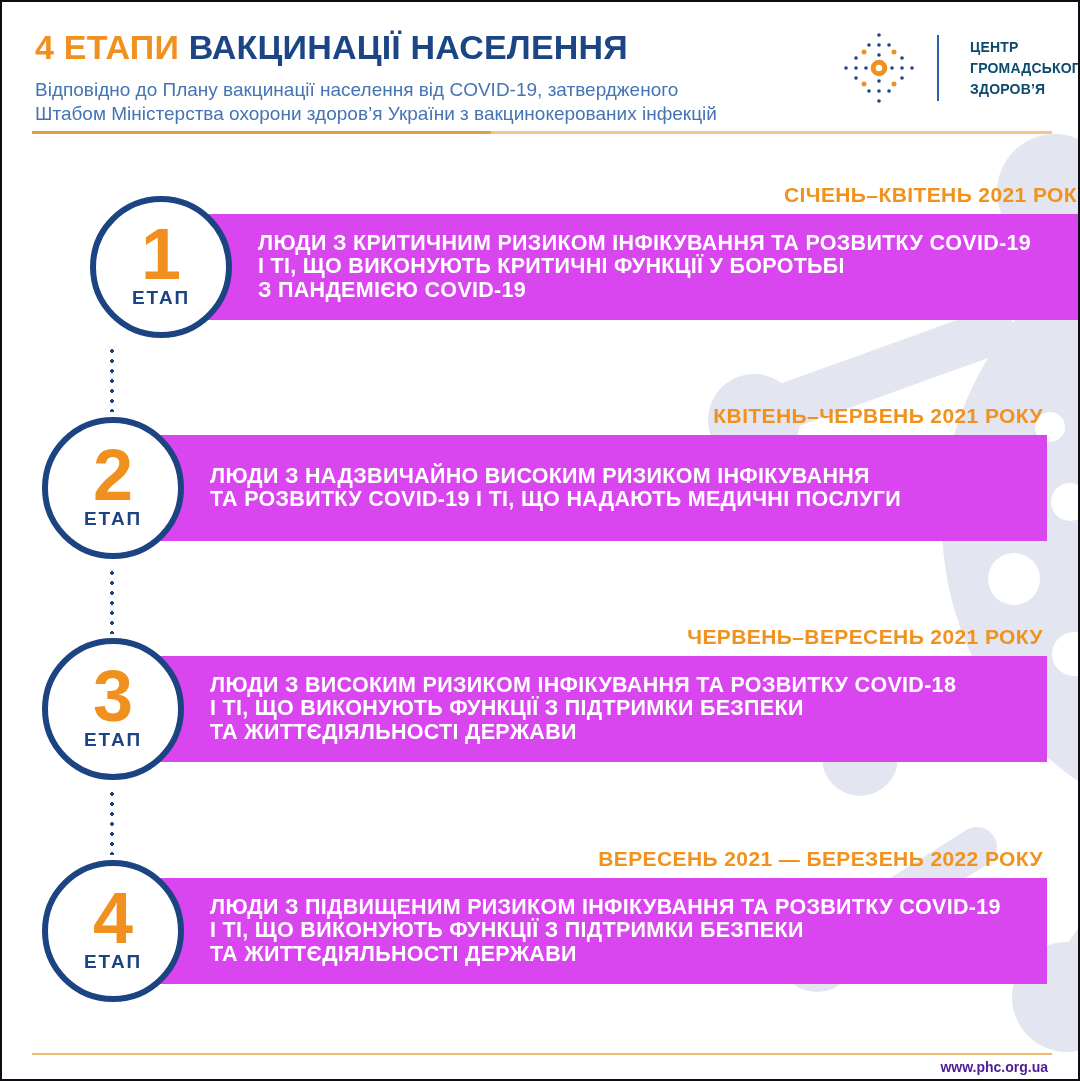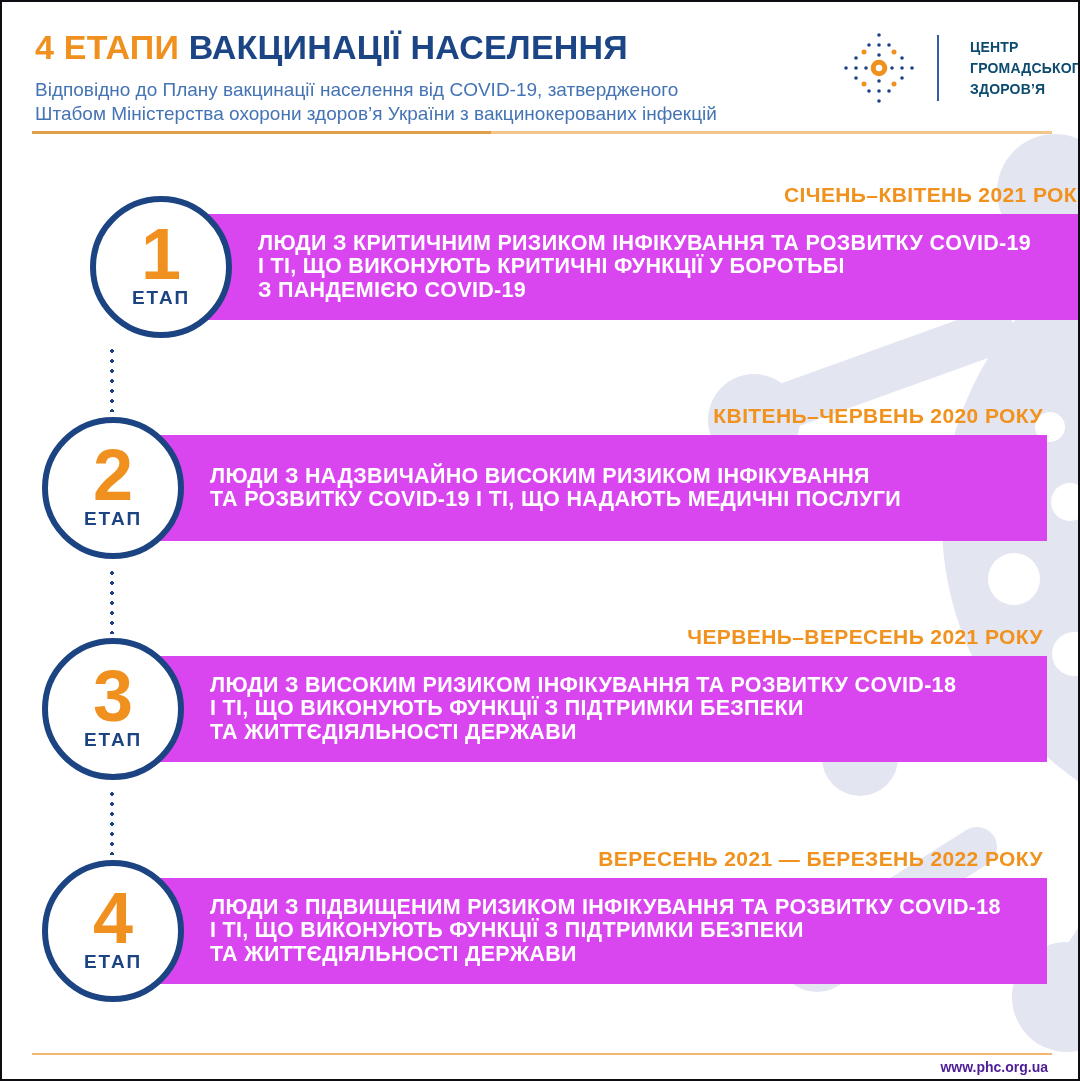--- a/index.html
+++ b/index.html
@@ -184,21 +184,21 @@
     </div>
     <div class="stage-circle">
       <div class="stage-number">1</div>
       <div class="stage-label">ЕТАП</div>
     </div>
   </section>
 
   <div class="connector connector-1"></div>
 
   <section class="stage stage-2">
-    <div class="stage-period">КВІТЕНЬ–ЧЕРВЕНЬ 2020 РОКУ</div>
+    <div class="stage-period">КВІТЕНЬ–ЧЕРВЕНЬ 2021 РОКУ</div>
     <div class="stage-bar">
       <p class="stage-desc">ЛЮДИ З НАДЗВИЧАЙНО ВИСОКИМ РИЗИКОМ ІНФІКУВАННЯ
 ТА РОЗВИТКУ COVID-19 І ТІ, ЩО НАДАЮТЬ МЕДИЧНІ ПОСЛУГИ</p>
     </div>
     <div class="stage-circle">
       <div class="stage-number">2</div>
       <div class="stage-label">ЕТАП</div>
     </div>
   </section>
 
@@ -215,21 +215,21 @@
       <div class="stage-number">3</div>
       <div class="stage-label">ЕТАП</div>
     </div>
   </section>
 
   <div class="connector connector-3"></div>
 
   <section class="stage stage-4">
     <div class="stage-period">ВЕРЕСЕНЬ 2021 — БЕРЕЗЕНЬ 2022 РОКУ</div>
     <div class="stage-bar">
-      <p class="stage-desc">ЛЮДИ З ПІДВИЩЕНИМ РИЗИКОМ ІНФІКУВАННЯ ТА РОЗВИТКУ COVID-18
+      <p class="stage-desc">ЛЮДИ З ПІДВИЩЕНИМ РИЗИКОМ ІНФІКУВАННЯ ТА РОЗВИТКУ COVID-19
 І ТІ, ЩО ВИКОНУЮТЬ ФУНКЦІЇ З ПІДТРИМКИ БЕЗПЕКИ
 ТА ЖИТТЄДІЯЛЬНОСТІ ДЕРЖАВИ</p>
     </div>
     <div class="stage-circle">
       <div class="stage-number">4</div>
       <div class="stage-label">ЕТАП</div>
     </div>
   </section>
 
   <footer class="footer">

